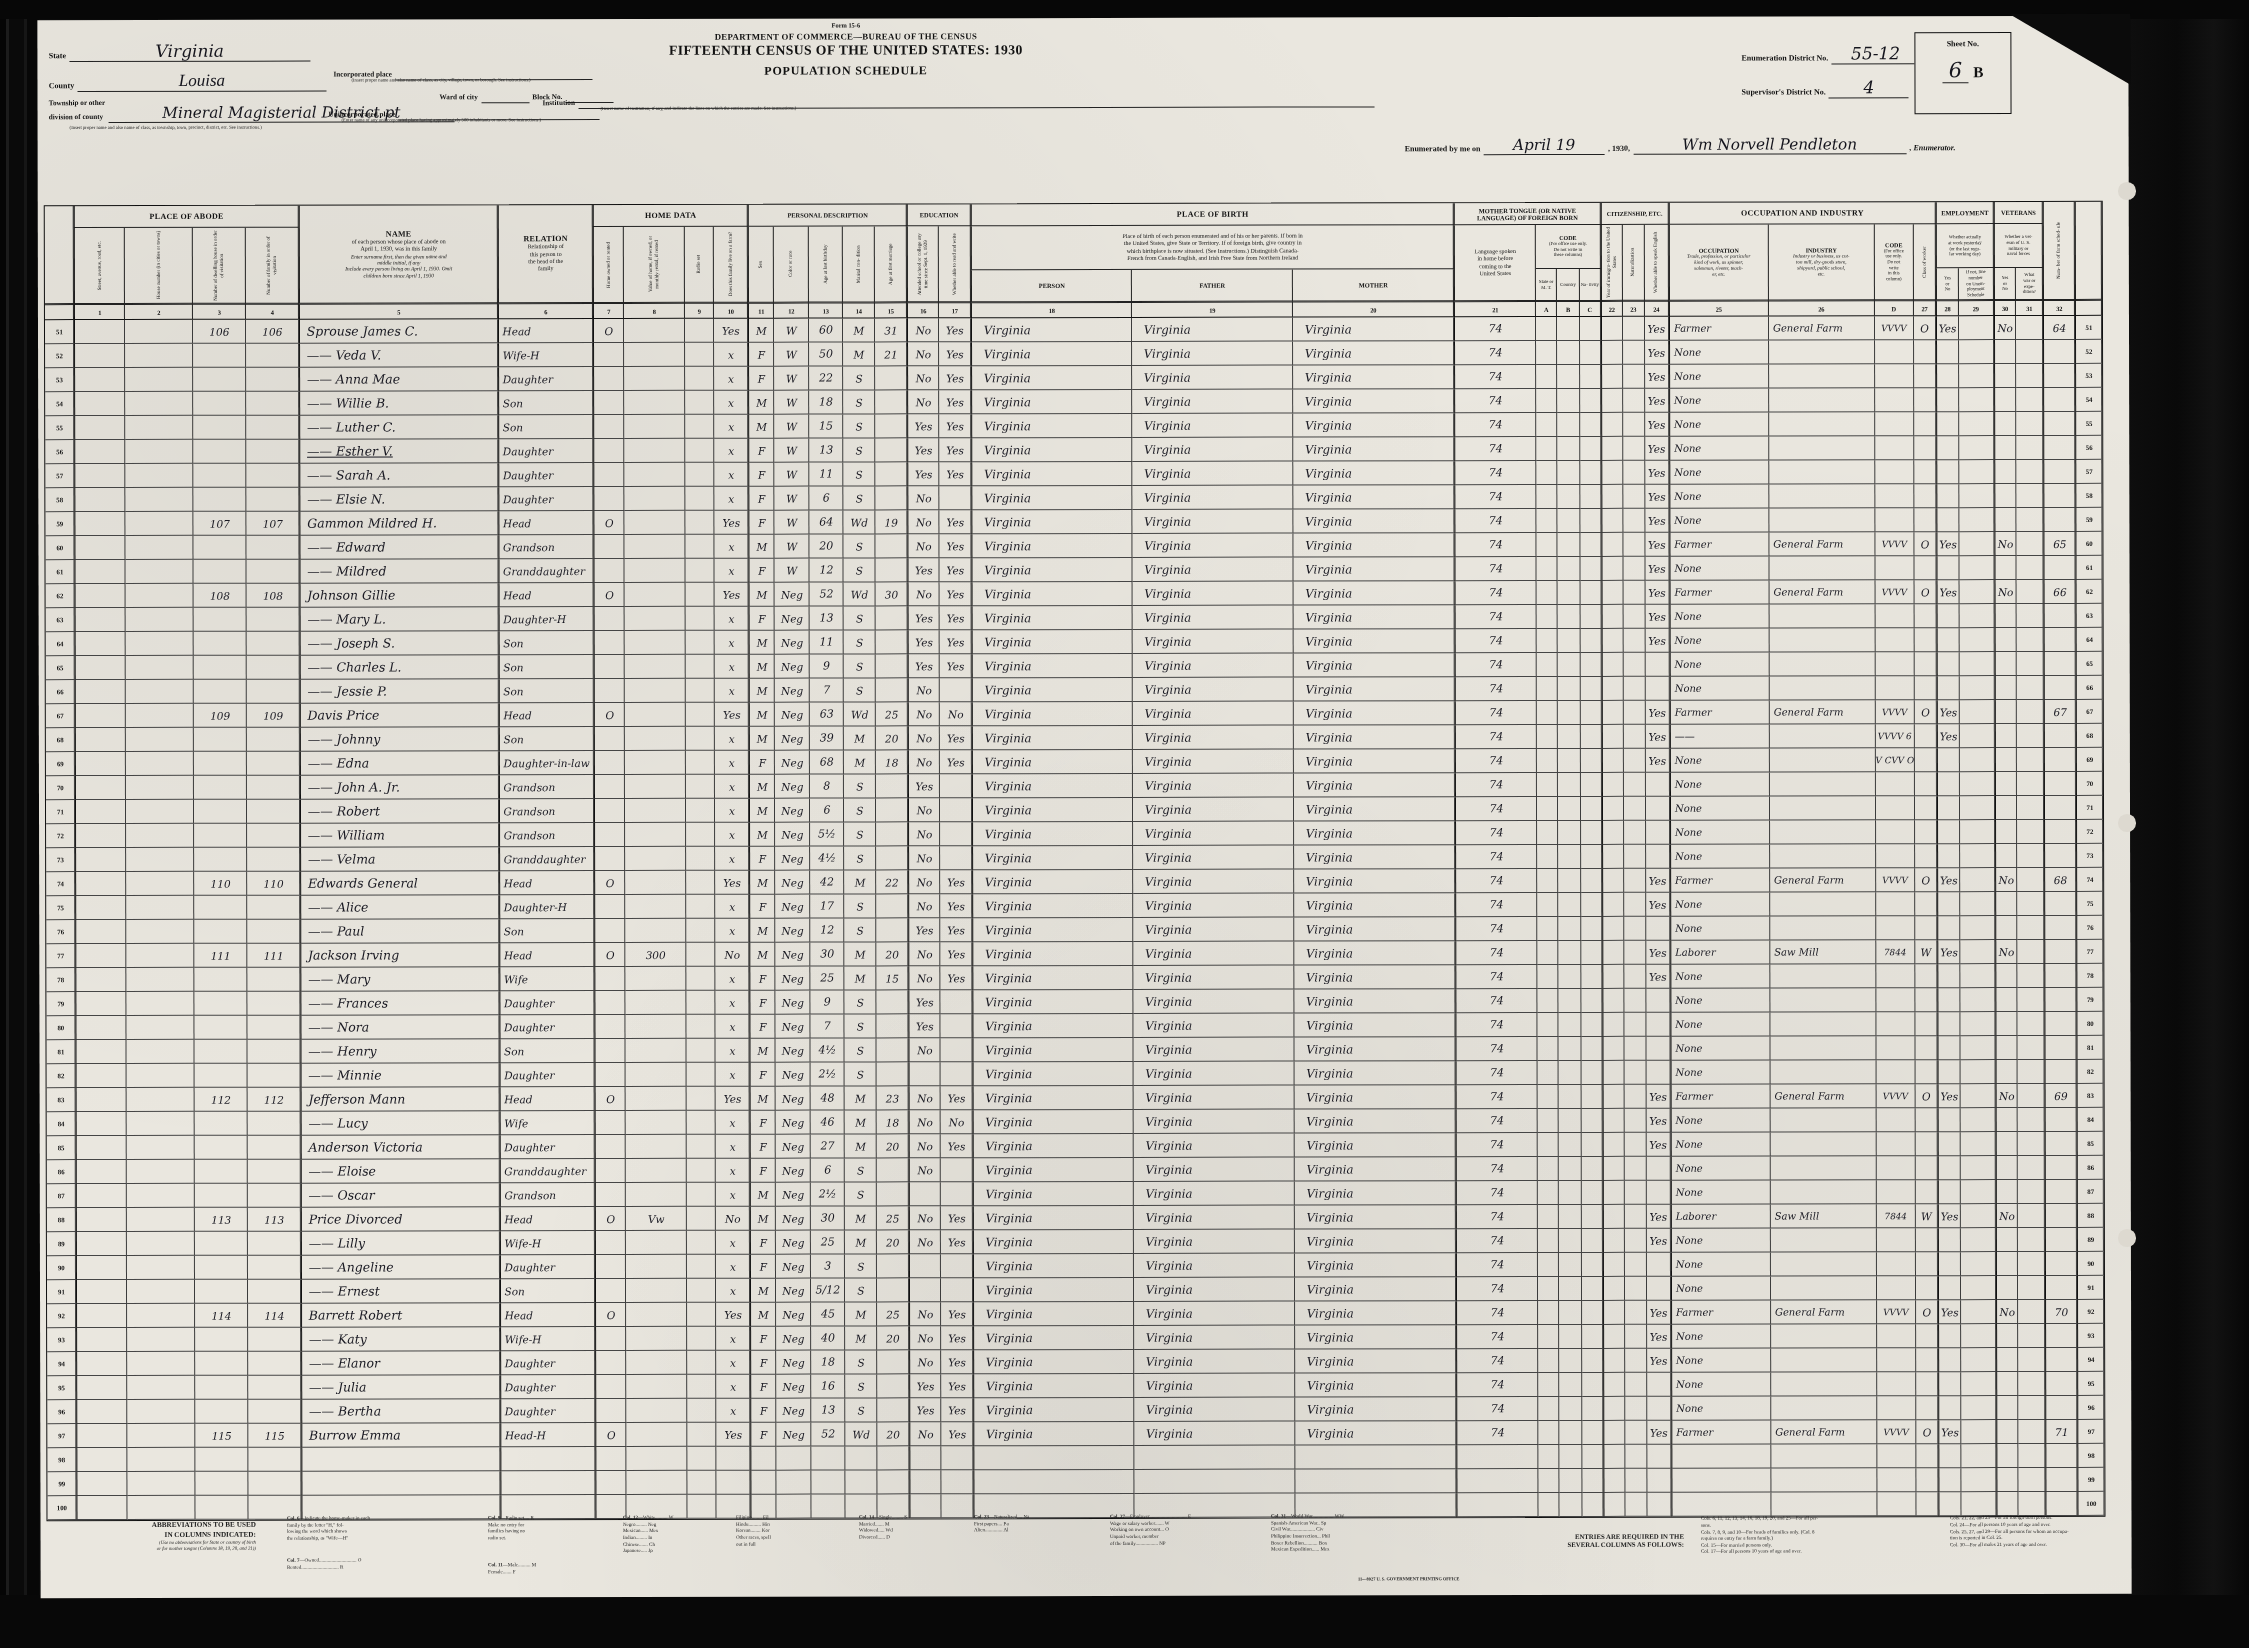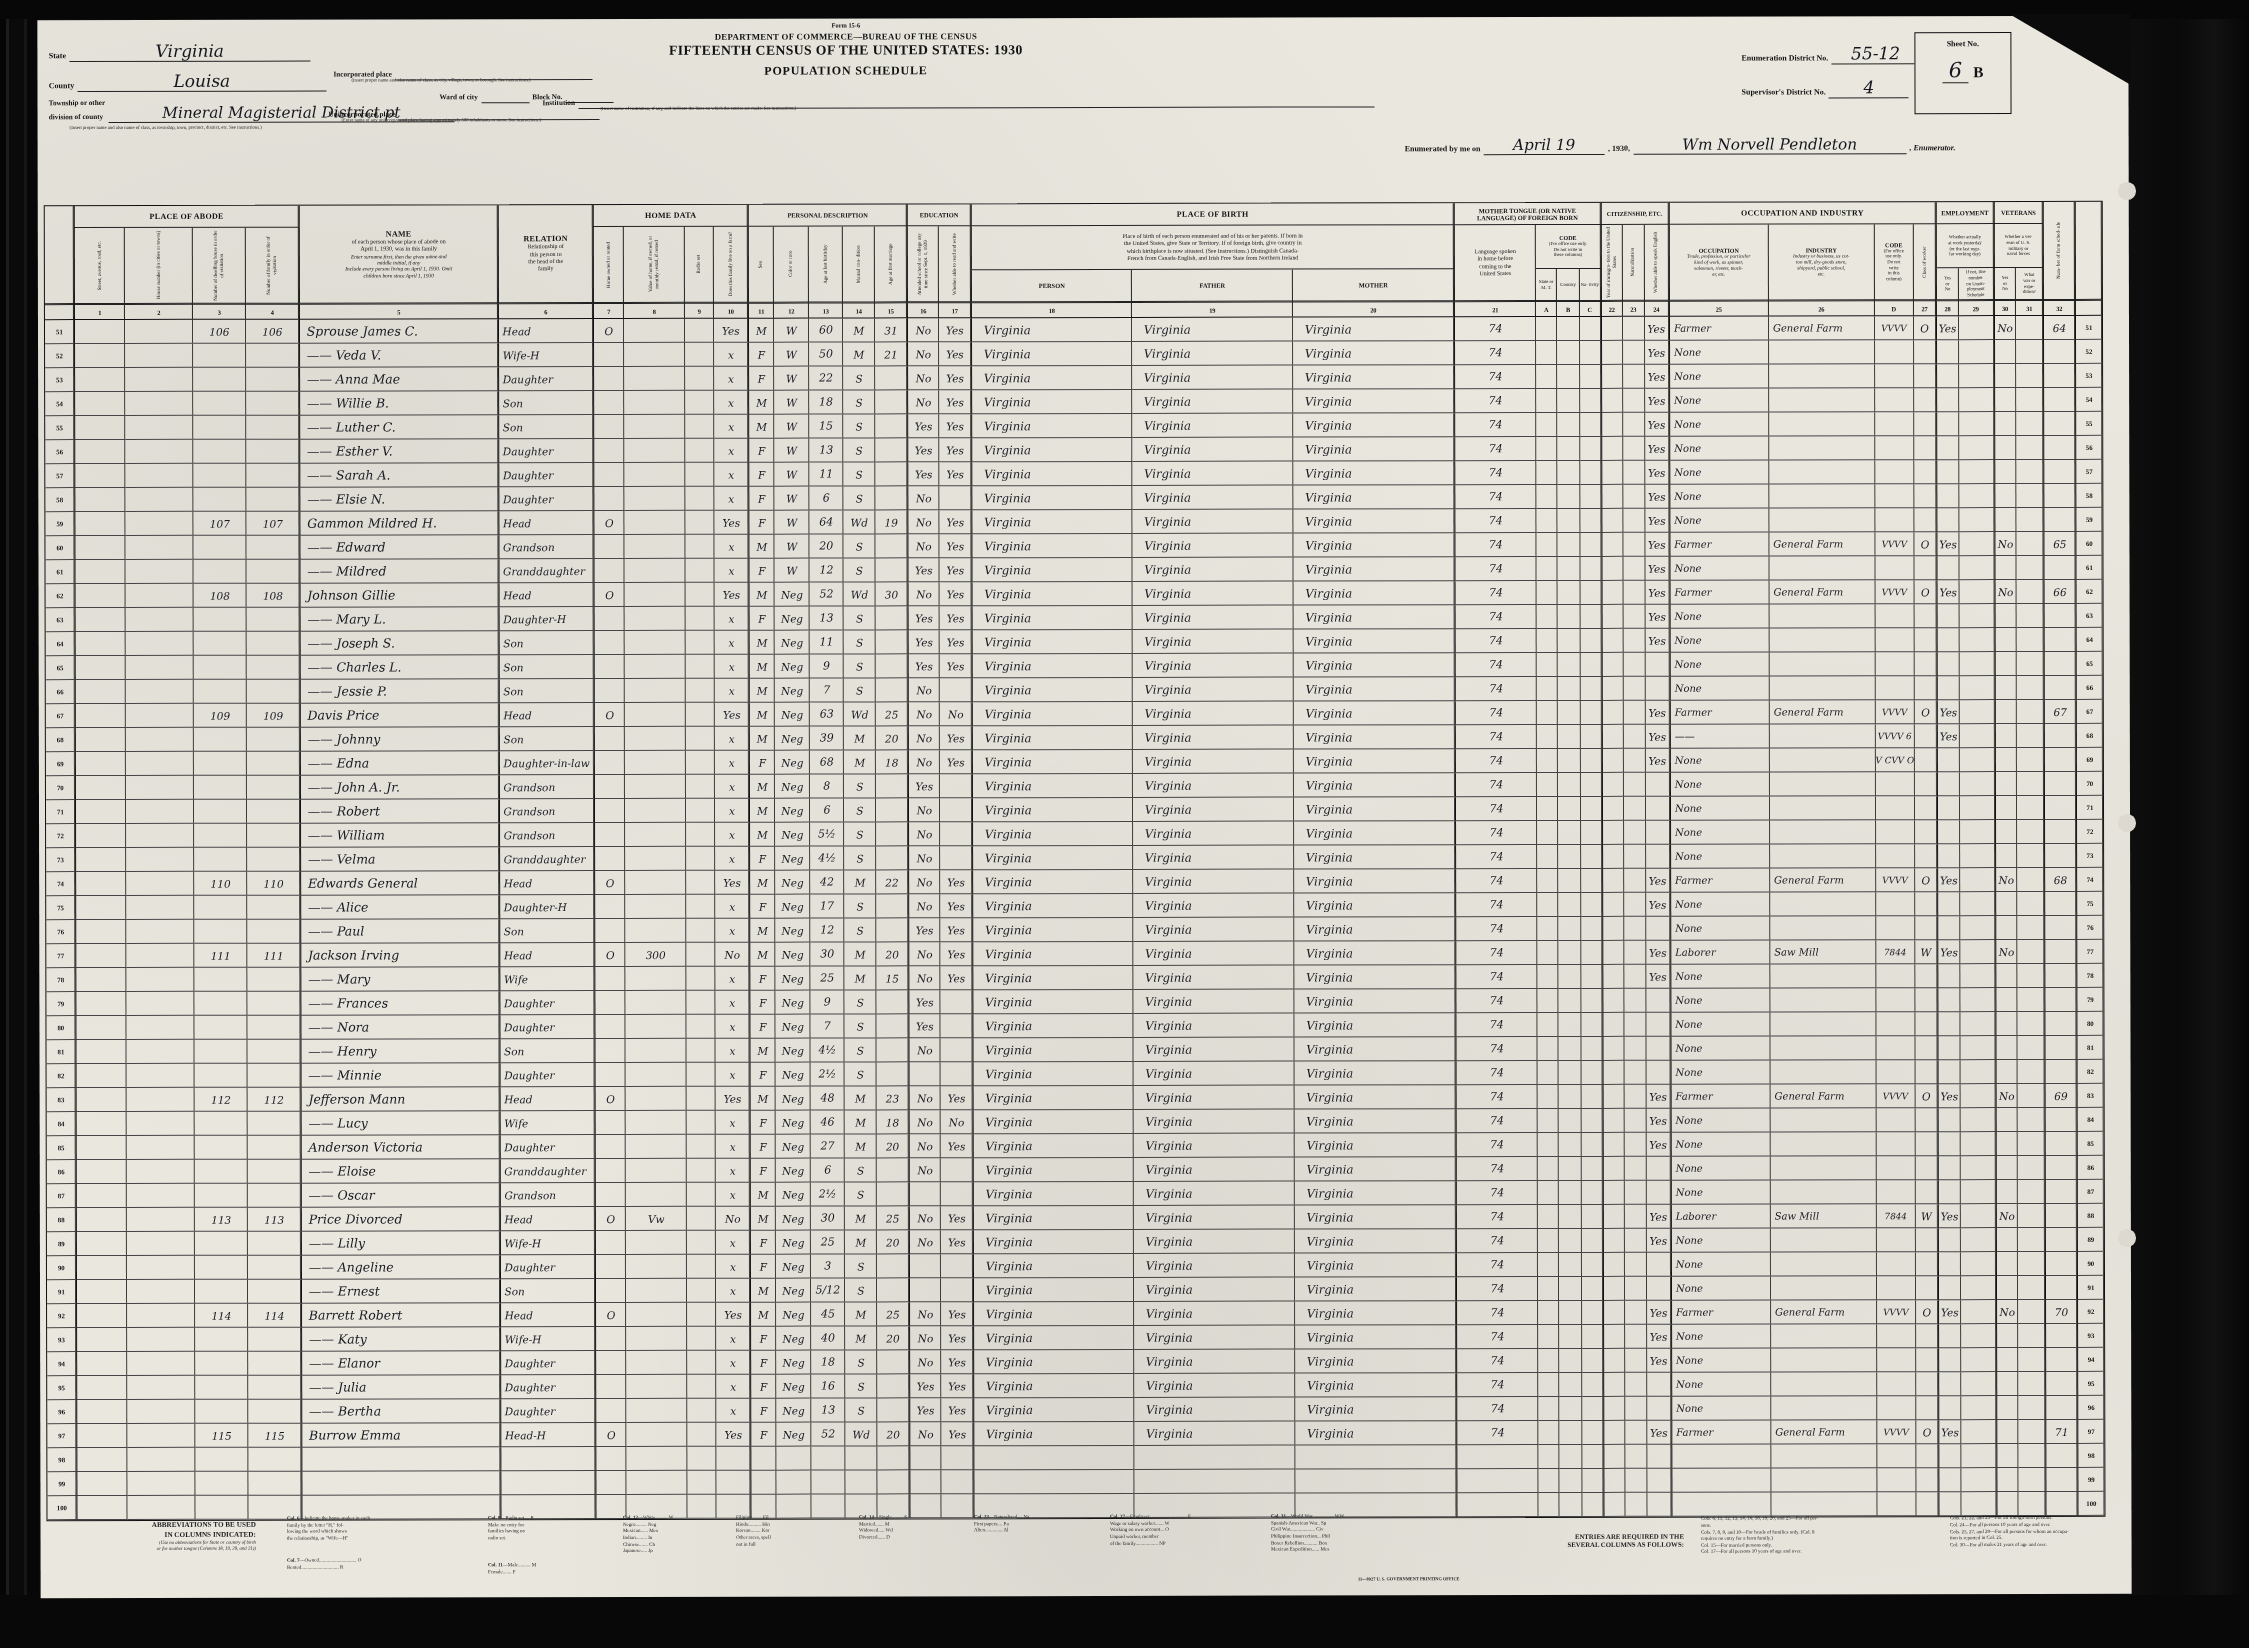--- a/index.html
+++ b/index.html
@@ -112,21 +112,21 @@
       <div class="census-title" data-name="census-title">FIFTEENTH CENSUS OF THE UNITED STATES:  1930</div>
       <div class="sched-title" data-name="schedule-title">POPULATION SCHEDULE</div>
     </div>
 
     <div class="hdr-abs" style="left:11.3px;top:21px;" data-name="state-field">
       <span class="lbl" data-name="state-label">State</span>
       <span class="uline hw1" style="width:241px;" data-name="state-value">Virginia</span>
     </div>
     <div class="hdr-abs" style="left:11.3px;top:51px;" data-name="county-field">
       <span class="lbl" data-name="county-label">County</span>
-      <span class="uline hw1" style="width:249px;" data-name="county-value">Louisa</span>
+      <span class="uline hw1" style="width:249px;font-family:Liberation Serif, serif;" data-name="county-value">Louisa</span>
     </div>
     <div class="hdr-abs" style="left:11.3px;top:74px;line-height:1.1;" data-name="township-field">
       <span style="display:inline-block;vertical-align:bottom;">
         <span class="lbl2" data-name="township-label-1">Township or other</span><br>
         <span class="lbl2" data-name="township-label-2">division of county</span>
       </span>
       <span class="uline hw1" style="width:346px;font-size:15.3px;" data-name="township-value">Mineral Magisterial District pt</span>
     </div>
     <div class="hdr-abs note" style="left:32px;top:105px;" data-name="township-note">(Insert proper name and also name of class, as township, town, precinct, district, etc.   See instructions.)</div>
 
@@ -611,21 +611,21 @@
         <div class="bcell c33" data-name="cell-emp-line" style="grid-area: 9 / 34;"></div>
         <div class="bcell c34 gb" data-name="cell-vet-yes-no" style="grid-area: 9 / 35;"></div>
         <div class="bcell c35" data-name="cell-vet-war" style="grid-area: 9 / 36;"></div>
         <div class="bcell c36 gb" data-name="cell-farm-sched" style="grid-area: 9 / 37;"></div>
         <div class="bcell c37 gb lnc" data-name="cell-line-r" style="grid-area: 9 / 38;">55</div>
         <div class="bcell c0 lnc" data-name="cell-line-l" style="grid-area: 10 / 1;">56</div>
         <div class="bcell c1 gb" data-name="cell-street" style="grid-area: 10 / 2;"></div>
         <div class="bcell c2" data-name="cell-house-no" style="grid-area: 10 / 3;"></div>
         <div class="bcell c3" data-name="cell-dwelling-no" style="grid-area: 10 / 4;"></div>
         <div class="bcell c4" data-name="cell-family-no" style="grid-area: 10 / 5;"></div>
-        <div class="bcell c5 gb" data-name="cell-name" style="grid-area: 10 / 6;">—— Esther V.</div>
+        <div class="bcell c5 gb" data-name="cell-name" style="grid-area: 10 / 6; text-decoration: underline;">—— Esther V.</div>
         <div class="bcell c6 gb" data-name="cell-relation" style="grid-area: 10 / 7;">Daughter</div>
         <div class="bcell c7 gb" data-name="cell-owned" style="grid-area: 10 / 8;"></div>
         <div class="bcell c8" data-name="cell-value" style="grid-area: 10 / 9;"></div>
         <div class="bcell c9" data-name="cell-radio" style="grid-area: 10 / 10;"></div>
         <div class="bcell c10" data-name="cell-farm" style="grid-area: 10 / 11;">x</div>
         <div class="bcell c11 gb" data-name="cell-sex" style="grid-area: 10 / 12;">F</div>
         <div class="bcell c12" data-name="cell-race" style="grid-area: 10 / 13;">W</div>
         <div class="bcell c13" data-name="cell-age" style="grid-area: 10 / 14;">13</div>
         <div class="bcell c14" data-name="cell-marital" style="grid-area: 10 / 15;">S</div>
         <div class="bcell c15" data-name="cell-age-married" style="grid-area: 10 / 16;"></div>

